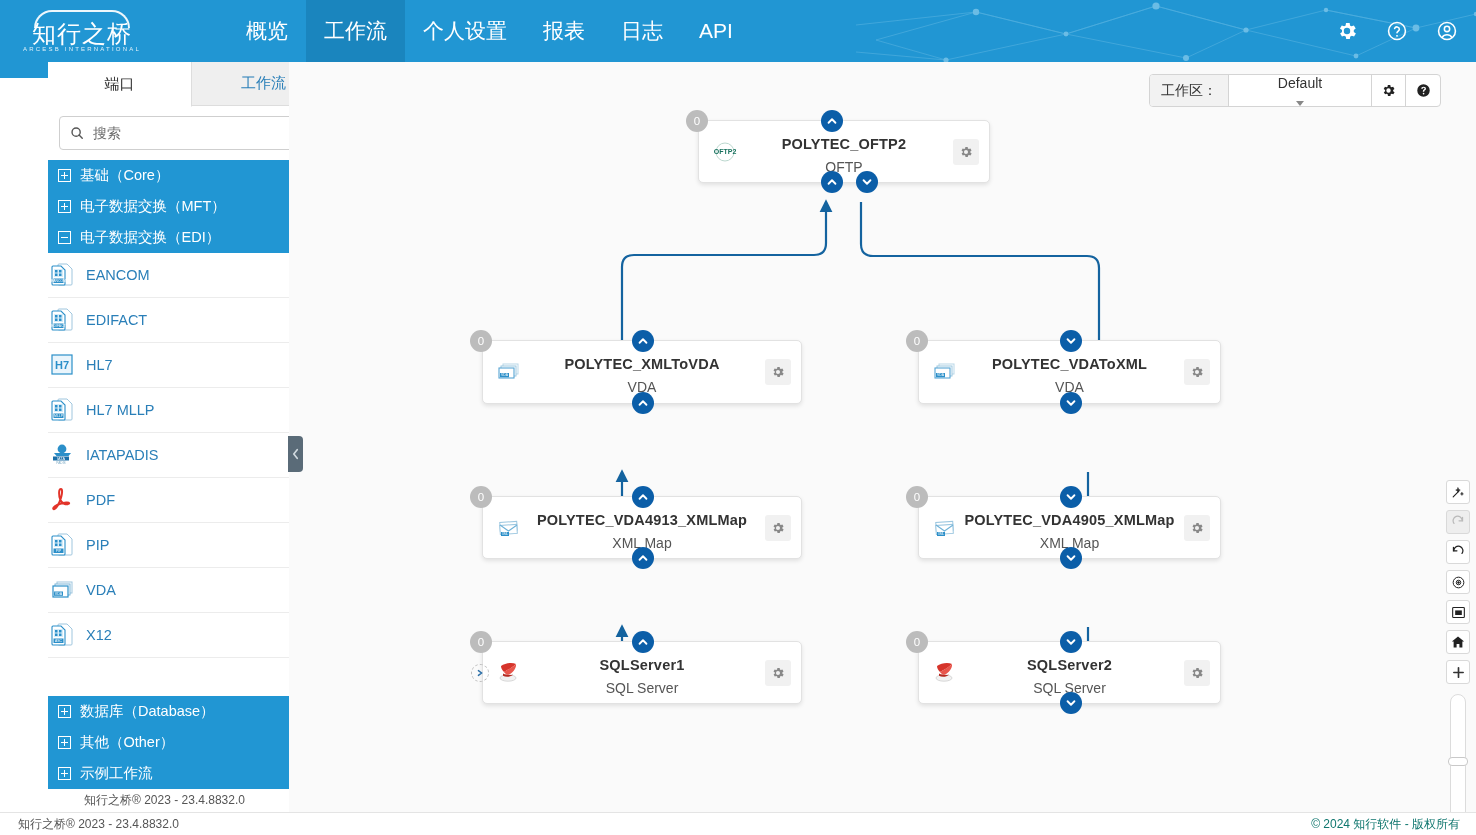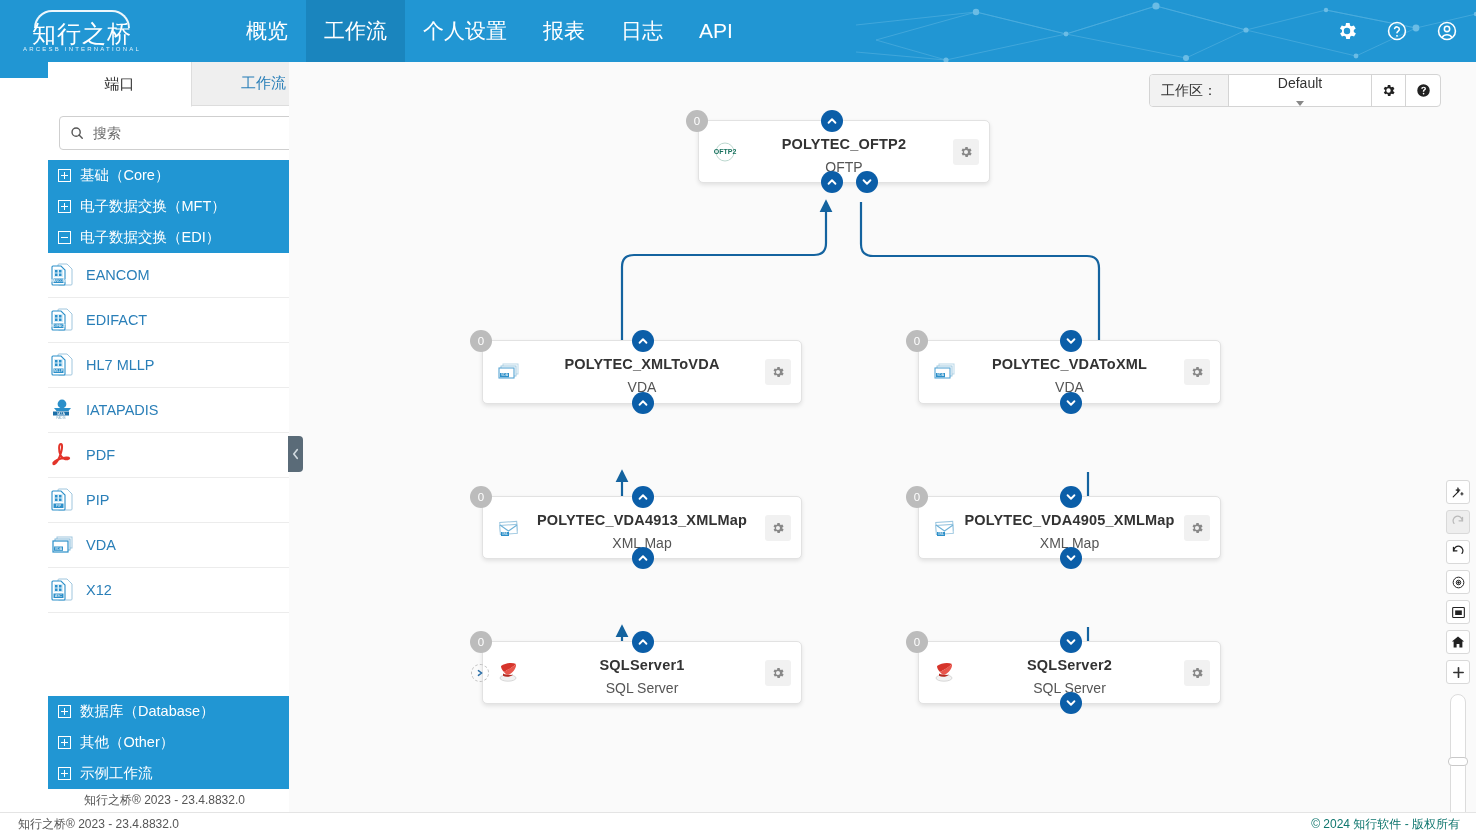--- a/index.html
+++ b/index.html
@@ -271,20 +271,27 @@
     <rect x="5" y="11.5" width="2.5" height="2.5"></rect>
                   <rect x="9" y="11.5" width="2.5" height="2.5"></rect>
                 </g>
     <rect x="3.5" y="16.5" width="10" height="4.5" fill="#2b8fc9"></rect>
     <text x="8.5" y="20" font-size="3.4" fill="#fff" text-anchor="middle" font-family="Liberation Sans, sans-serif">EDIFACT</text>
   </svg></span>
             <span class="plabel">EDIFACT</span>
           </div>
           <div class="port">
             <span class="pico"><svg viewBox="0 0 26 26" width="26" height="26">
+      <rect x="2" y="3" width="20" height="19" fill="#eaf5fc" stroke="#2b8fc9" stroke-width="1.2"></rect>
+      <text x="12" y="17" font-size="11" font-weight="bold" fill="#2b8fc9" text-anchor="middle" font-family="Liberation Sans, sans-serif">H7</text>
+    </svg></span>
+            <span class="plabel">HL7</span>
+          </div>
+          <div class="port">
+            <span class="pico"><svg viewBox="0 0 26 26" width="26" height="26">
     <path d="M9 2h8l5 5v15a1 1 0 01-1 1h-12a1 1 0 01-1-1V3a1 1 0 011-1z" fill="#fff" stroke="#9fc6de" stroke-width="1"></path>
     <path d="M3 4h8l4 4v14a1 1 0 01-1 1H3a1 1 0 01-1-1V5a1 1 0 011-1z" fill="#fff" stroke="#2b8fc9" stroke-width="1.1"></path>
     <rect x="4" y="7" width="9" height="8" fill="#d6ecf8"></rect>
     <g fill="#2b8fc9">
                   <rect x="5" y="8" width="2.5" height="2.5"></rect>
                   <rect x="9" y="8" width="2.5" height="2.5"></rect>
     <rect x="5" y="11.5" width="2.5" height="2.5"></rect>
                   <rect x="9" y="11.5" width="2.5" height="2.5"></rect>
                 </g>
     <rect x="3.5" y="16.5" width="10" height="4.5" fill="#2b8fc9"></rect>

